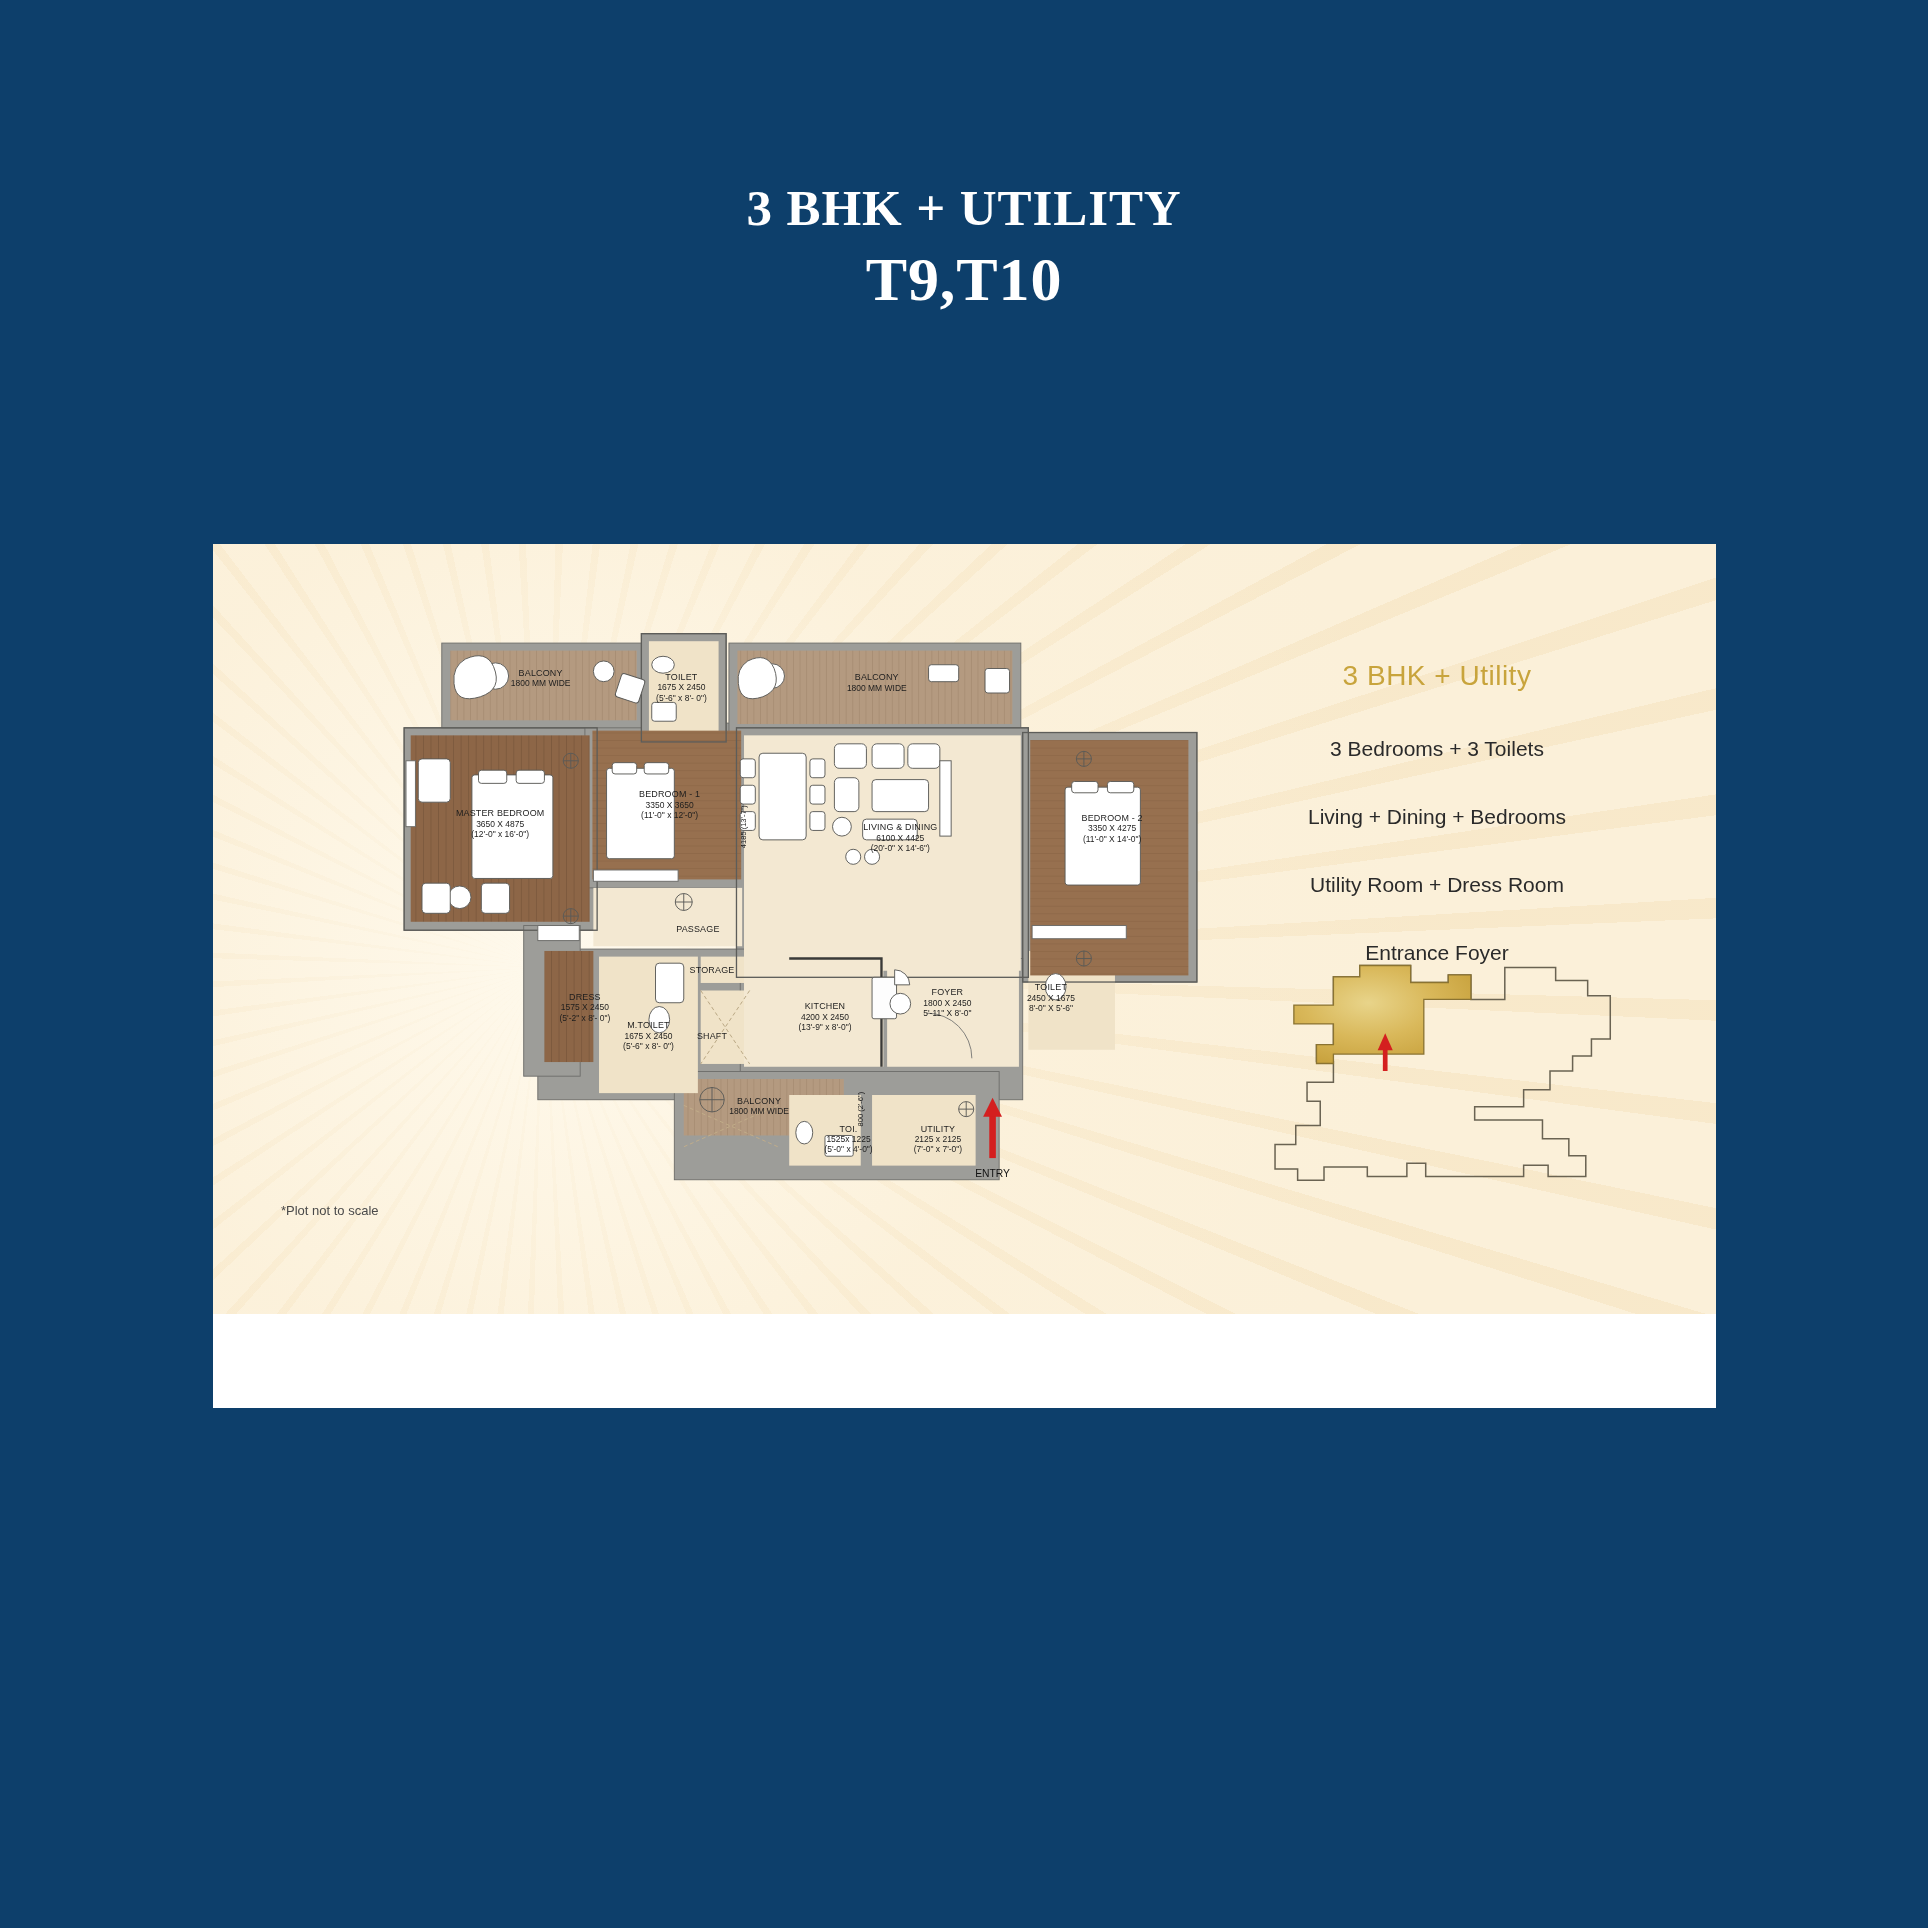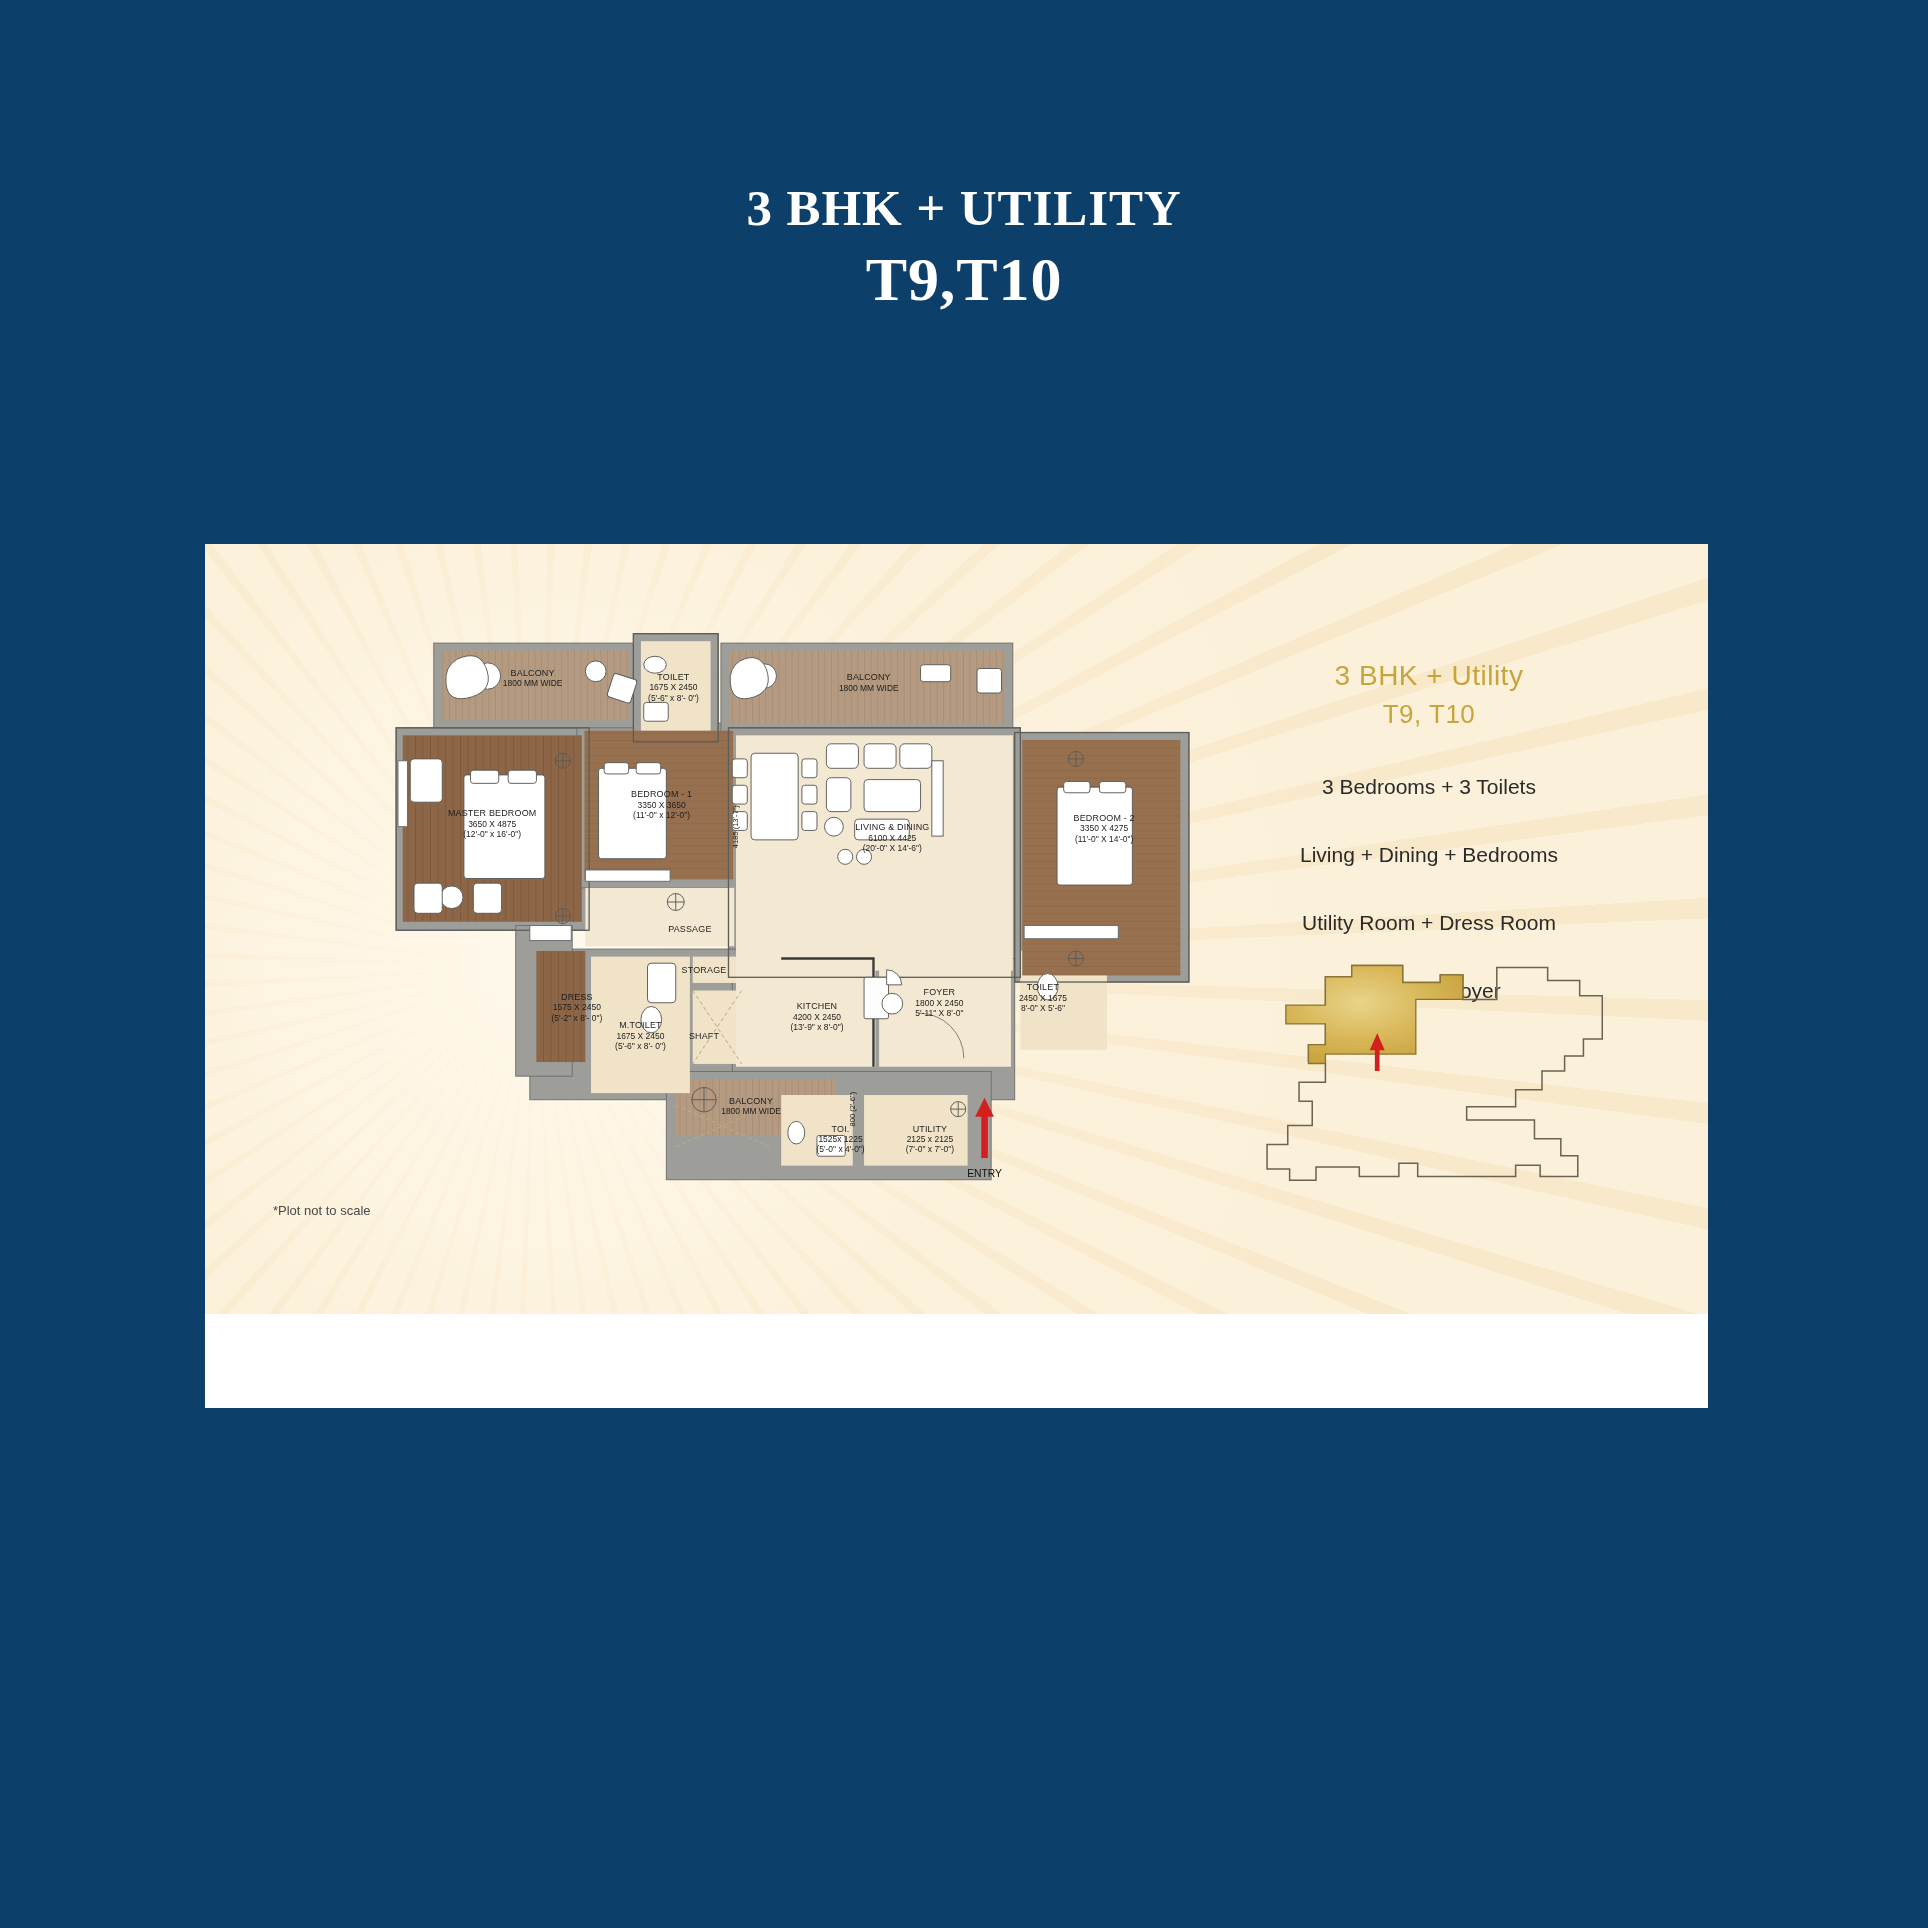--- a/index.html
+++ b/index.html
@@ -16,21 +16,21 @@
     color:#ffffff;
     font-family:"Liberation Serif", serif;
     font-weight:700;
     letter-spacing:0.9px;
   }
   #title-block .line1{font-size:51px;line-height:62px;}
   #title-block .line2{font-size:62px;line-height:81px;}
 
   
   #card{
-    position:absolute;left:205px;top:544px;width:1503px;height:864px;
+    position:absolute;left:213px;top:544px;width:1503px;height:864px;
     background:#fef9c3;
     box-shadow:0 0 0 rgba(0,0,0,0);
   }
   #plan-canvas{
     position:absolute;left:0;top:0;width:1503px;height:770px;
     background:#fbf0d9;
     overflow:hidden;
   }
   
   #plan-canvas .rays{
@@ -358,21 +358,20 @@
         </g>
         <text class="entry-label" x="828" y="672">ENTRY</text>
       </g>
     </svg>
 
     <div id="footnote">*Plot not to scale</div>
 
     <div id="info-panel">
       <div class="unit-title">
         <span>3 BHK + Utility</span>
-        <span class="t2">T9, T10</span>
       </div>
       <div class="feature">3 Bedrooms + 3 Toilets</div>
       <div class="feature">Living + Dining + Bedrooms</div>
       <div class="feature">Utility Room + Dress Room</div>
       <div class="feature">Entrance Foyer</div>
     </div>
 
     <svg id="keyplan" viewBox="0 0 520 240">
       <defs>
         <radialGradient id="goldgrad" cx="42%" cy="38%" r="65%">

